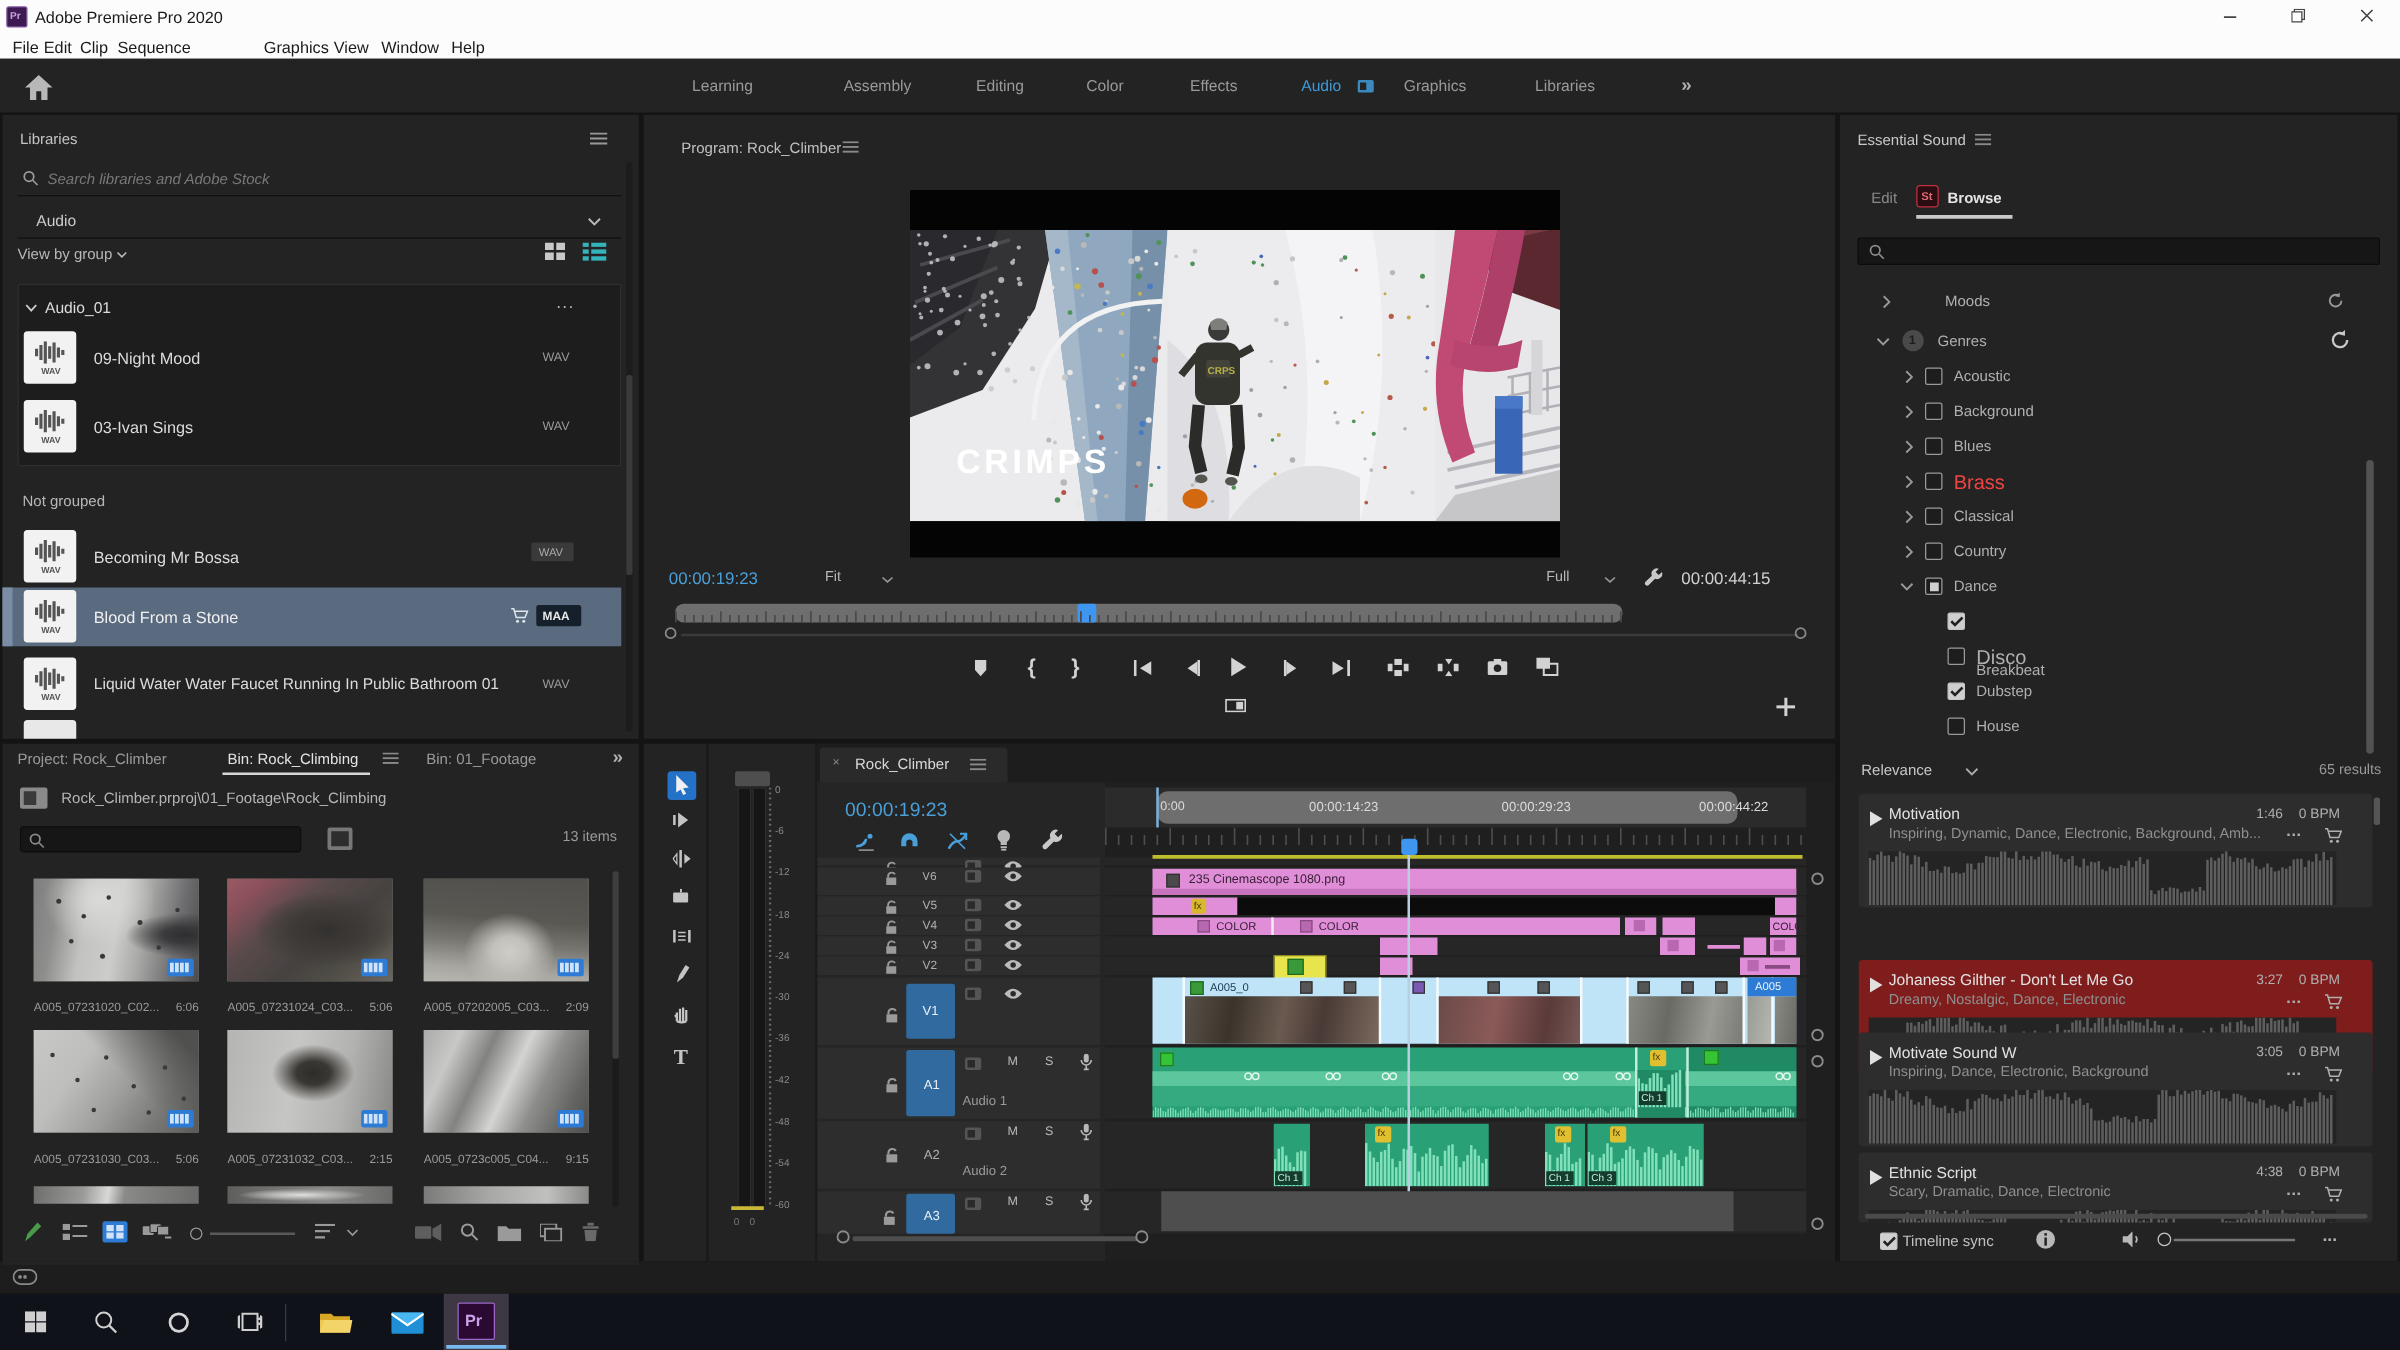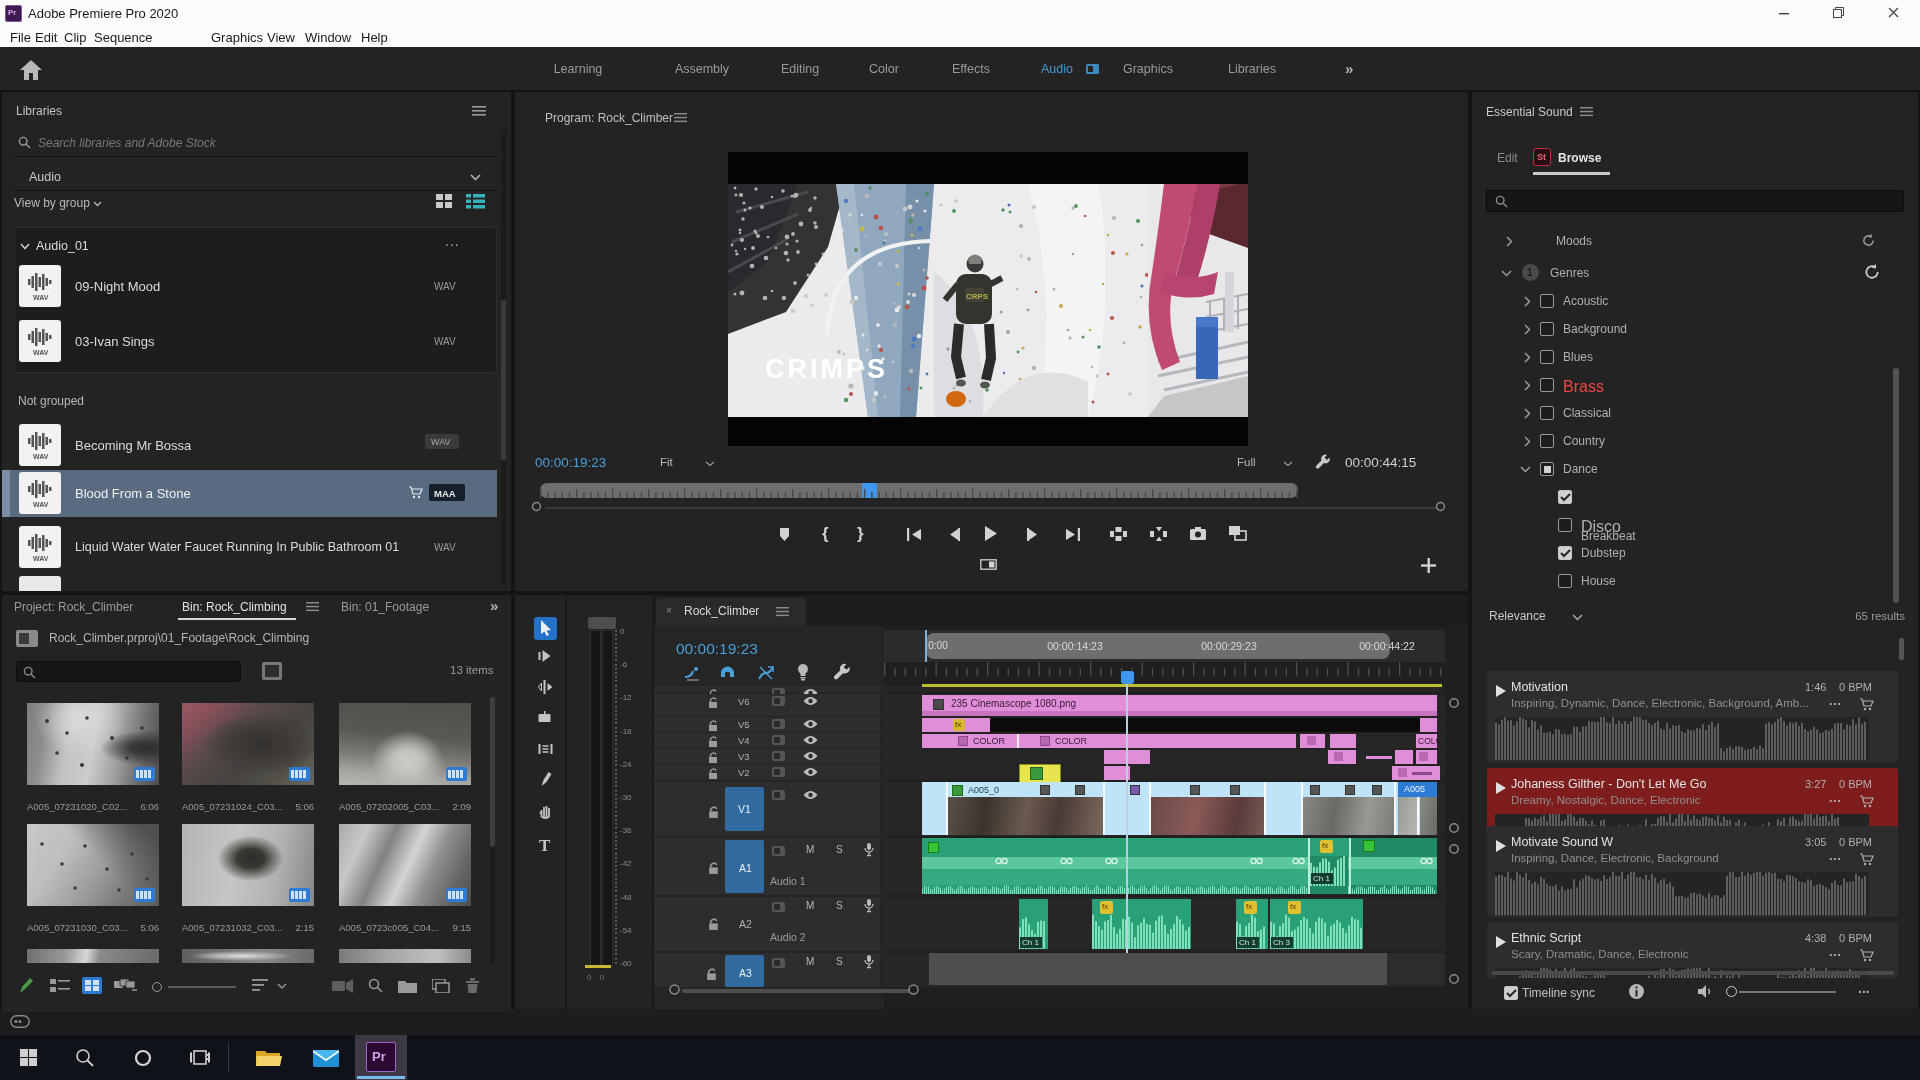--- a/index.html
+++ b/index.html
@@ -721,21 +721,21 @@
     </svg>
     <div class="txt" style="left:1581px;top:546px;font-size:12px;color:#b0b0b0;">Dubstep</div>
     <div class="abs" style="left:1558px;top:574px;width:14px;height:14px;border:1.6px solid #9a9a9a;border-radius:2px;background:#1d1d1d;"></div>
     <div class="txt" style="left:1581px;top:574px;font-size:12px;color:#b0b0b0;">House</div>
     <div class="abs" style="left:1893px;top:368px;width:6px;height:235px;background:#525252;border-radius:3px;"></div>
 <div class="txt" style="left:1489px;top:609px;font-size:12px;color:#c8c8c8;">Relevance</div>
 <svg class="abs" style="left:1572px;top:614px;" width="11" height="7">
       <path d="M1 1 L5.5 5.5 L10 1" stroke="#aaa" stroke-width="1.5" fill="none"></path>
     </svg>
 <div class="txt" style="left:1905px;top:610px;transform:translateX(-100%);font-size:11.5px;color:#9a9a9a;">65 results</div>
-<div class="abs" style="left:1487px;top:671px;width:411px;height:91px;background:#2d2d2d;border-radius:3px;overflow:hidden;">
+<div class="abs" style="left:1487px;top:635px;width:411px;height:91px;background:#2d2d2d;border-radius:3px;overflow:hidden;">
       <svg class="abs" style="left:8px;top:13px;" width="12" height="14">
         <path d="M1 1 L11 7 L1 13 Z" fill="#e0e0e0"></path>
       </svg>
       <div class="txt" style="left:24px;top:9px;font-size:12.5px;color:#e2e2e2;">Motivation</div>
       <div class="txt" style="left:318px;top:10px;font-size:11px;color:#b0b0b0;">1:46</div>
       <div class="txt" style="left:352px;top:10px;font-size:11px;color:#b0b0b0;">0 BPM</div>
       <div class="abs" style="left:24px;top:26px;width:300px;overflow:hidden;font-size:11.5px;color:#8f8f8f;white-space:nowrap;">Inspiring, Dynamic, Dance, Electronic, Background, Amb...</div>
       <div class="txt" style="left:342px;top:22px;font-size:13px;color:#b0b0b0;font-weight:bold;letter-spacing:0.5px;">...</div>
       <svg class="abs" style="left:372px;top:27px;" width="15" height="13" viewBox="0 0 15 13">
         <path d="M1 1 H3 L5 8 H12 L14 3 H4" fill="none" stroke="#b0b0b0" stroke-width="1.2"></path>
@@ -1745,21 +1745,21 @@
     <div class="abs" style="left:774px;top:690px;width:6px;height:6px;background:#2a2a2a;"></div>
     <svg class="abs" style="left:803px;top:688px;" width="15" height="10" viewBox="0 0 15 10">
       <path d="M0.5 5 Q7.5 -3 14.5 5 Q7.5 13 0.5 5 Z" fill="#bbb"></path>
       <circle cx="7.5" cy="5" r="2.2" fill="#2a2a2a"></circle>
     </svg>
     <div class="abs" style="left:654px;top:694px;width:226px;height:22px;background:#2d2d2d;"></div>
     <svg class="abs" style="left:708px;top:697px;" width="11" height="12" viewBox="0 0 11 12">
       <rect x="1" y="5" width="8" height="6" fill="#9a9a9a"></rect>
       <path d="M2.5 5 V3.5 a3 3 0 0 1 5.5 -1" stroke="#9a9a9a" stroke-width="1.5" fill="none"></path>
     </svg>
-    <div class="txt" style="left:738px;top:696px;font-size:9.5px;color:#b0b0b0;">V6</div>
+    <div class="txt" style="left:738px;top:696px;font-size:9.5px;color:#b0b0b0;font-family:Liberation Mono, monospace;">V6</div>
     <div class="abs" style="left:772px;top:696px;width:13px;height:10px;background:#555;border-radius:2px;"></div>
     <div class="abs" style="left:774px;top:698px;width:6px;height:6px;background:#2a2a2a;"></div>
     <svg class="abs" style="left:803px;top:696px;" width="15" height="10" viewBox="0 0 15 10">
       <path d="M0.5 5 Q7.5 -3 14.5 5 Q7.5 13 0.5 5 Z" fill="#bbb"></path>
       <circle cx="7.5" cy="5" r="2.2" fill="#2a2a2a"></circle>
     </svg>
     <div class="abs" style="left:654px;top:717px;width:226px;height:15px;background:#2d2d2d;"></div>
     <svg class="abs" style="left:708px;top:720px;" width="11" height="12" viewBox="0 0 11 12">
       <rect x="1" y="5" width="8" height="6" fill="#9a9a9a"></rect>
       <path d="M2.5 5 V3.5 a3 3 0 0 1 5.5 -1" stroke="#9a9a9a" stroke-width="1.5" fill="none"></path>

